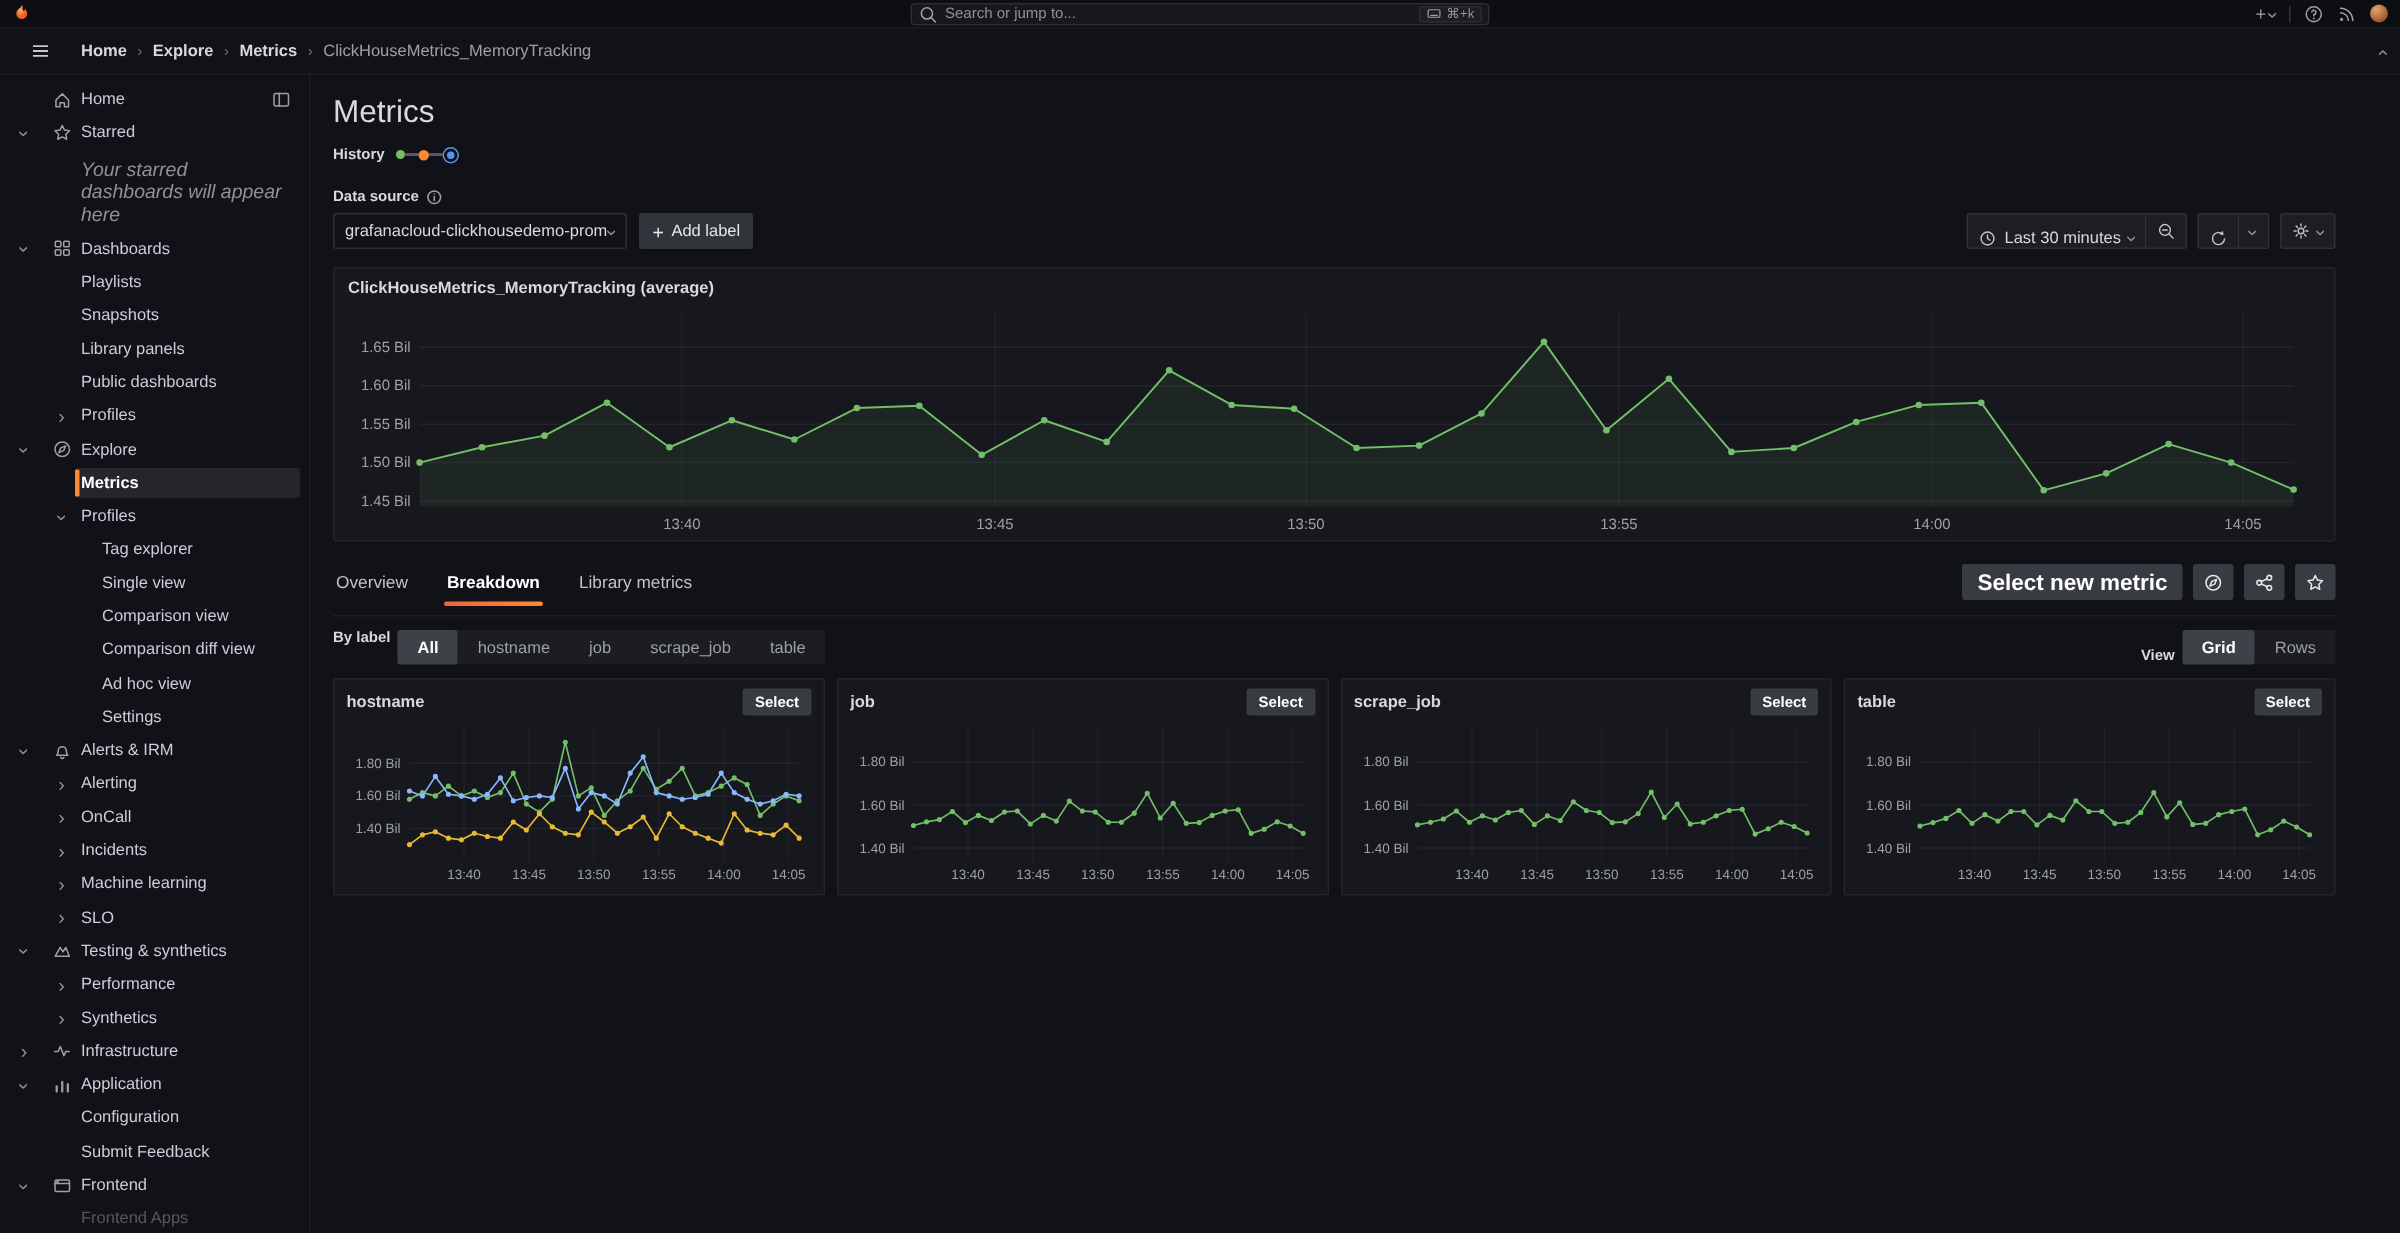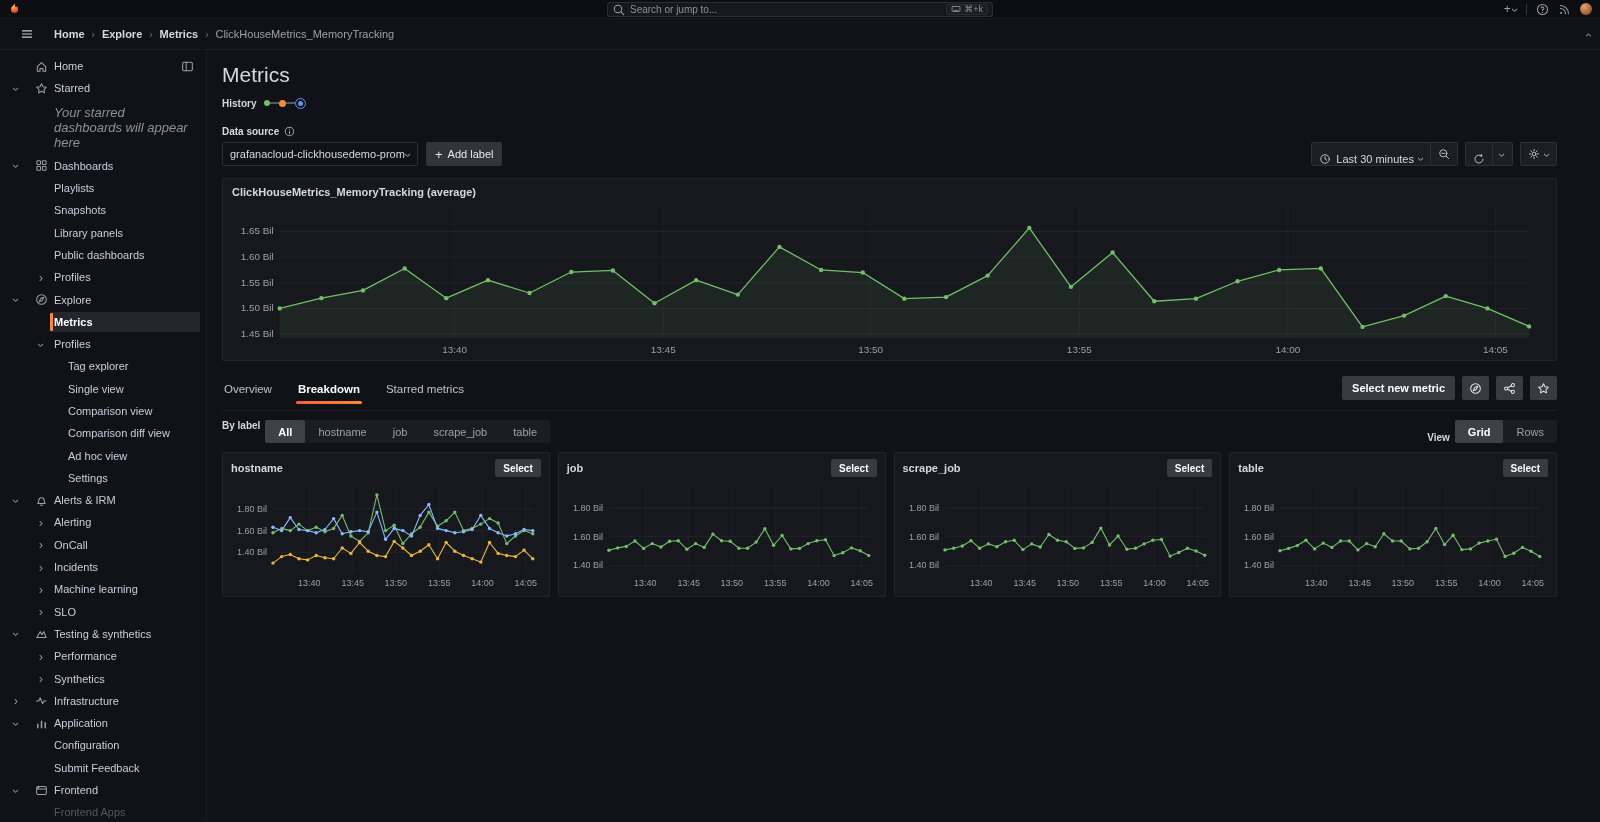--- a/index.html
+++ b/index.html
@@ -93,21 +93,21 @@
   .panel-title { font-size:11px; font-weight:600; color:#d8d9da; }
   .chart-main { width:100%; height:158px; }
   svg text { font-family:"Liberation Sans", sans-serif; }
 
   .tabs-row { margin-top:15px; display:flex; align-items:center; border-bottom:1px solid rgba(255,255,255,0.06); padding-bottom:4px; }
   .tab { position:relative; background:none; border:none; color:#c0c2c6; font-size:11.5px; padding:5px 2px 9px 2px; margin-right:22px; cursor:pointer; font-family:inherit; }
   .tab.active { color:#ffffff; font-weight:600; }
   .tab.active::after { content:''; position:absolute; left:0; right:0; bottom:0; height:3px; border-radius:2px;
     background:linear-gradient(90deg,#f55f3e,#ff8833); }
   .tab-actions { margin-left:auto; display:flex; align-items:center; gap:7px; padding-bottom:6px; }
-  .sec-btn { height:24px; border:none; border-radius:2px; background:#383b42; color:#ffffff; font-size:11px; font-weight:600;
+  .sec-btn { height:24px; border:none; border-radius:2px; background:#383b42; color:#ffffff; font-size:15px; font-weight:600;
     display:inline-flex; align-items:center; justify-content:center; padding:0 10px; cursor:pointer; font-family:inherit; }
   .icon-btn { width:27px; padding:0; }
   .icon-btn svg { width:13px; height:13px; fill:none; stroke:#e6e7e9; stroke-width:1.1; stroke-linecap:round; stroke-linejoin:round; }
 
   .filter-row { margin-top:9px; display:flex; justify-content:space-between; align-items:flex-end; }
   .filter-col { display:flex; flex-direction:row; gap:5px; }
   .filter-col.right { align-items:flex-end; }
   .seg { display:flex; background:#1b1d23; border-radius:2px; padding:0; }
   .seg button { height:23px; background:none; border:none; color:#9da0a6; font-size:11px; padding:0 13px; cursor:pointer; border-radius:2px; font-family:inherit; }
   .seg button.active { background:#3e4148; color:#ffffff; font-weight:600; }
@@ -594,21 +594,21 @@
             <circle cx="1179.3" cy="117.8" r="2.2" fill="#73BF69"></circle>
             <circle cx="1221.2" cy="98.2" r="2.2" fill="#73BF69"></circle>
             <circle cx="1263.1" cy="110.6" r="2.2" fill="#73BF69"></circle>
             <circle cx="1305.0" cy="128.7" r="2.2" fill="#73BF69"></circle>
           </svg>
       </section>
 
       <div class="tabs-row">
         <button class="tab">Overview</button>
         <button class="tab active">Breakdown</button>
-        <button class="tab">Starred metrics</button>
+        <button class="tab">Library metrics</button>
         <div class="tab-actions">
           <button class="sec-btn">Select new metric</button>
           <button class="sec-btn icon-btn">
             <svg viewBox="0 0 14 14">
                 <circle cx="7" cy="7" r="5.2"></circle>
                 <path d="M9.4 4.6 8 8 4.6 9.4 6 6Z"></path>
               </svg>
           </button>
           <button class="sec-btn icon-btn">
             <svg viewBox="0 0 14 14">

